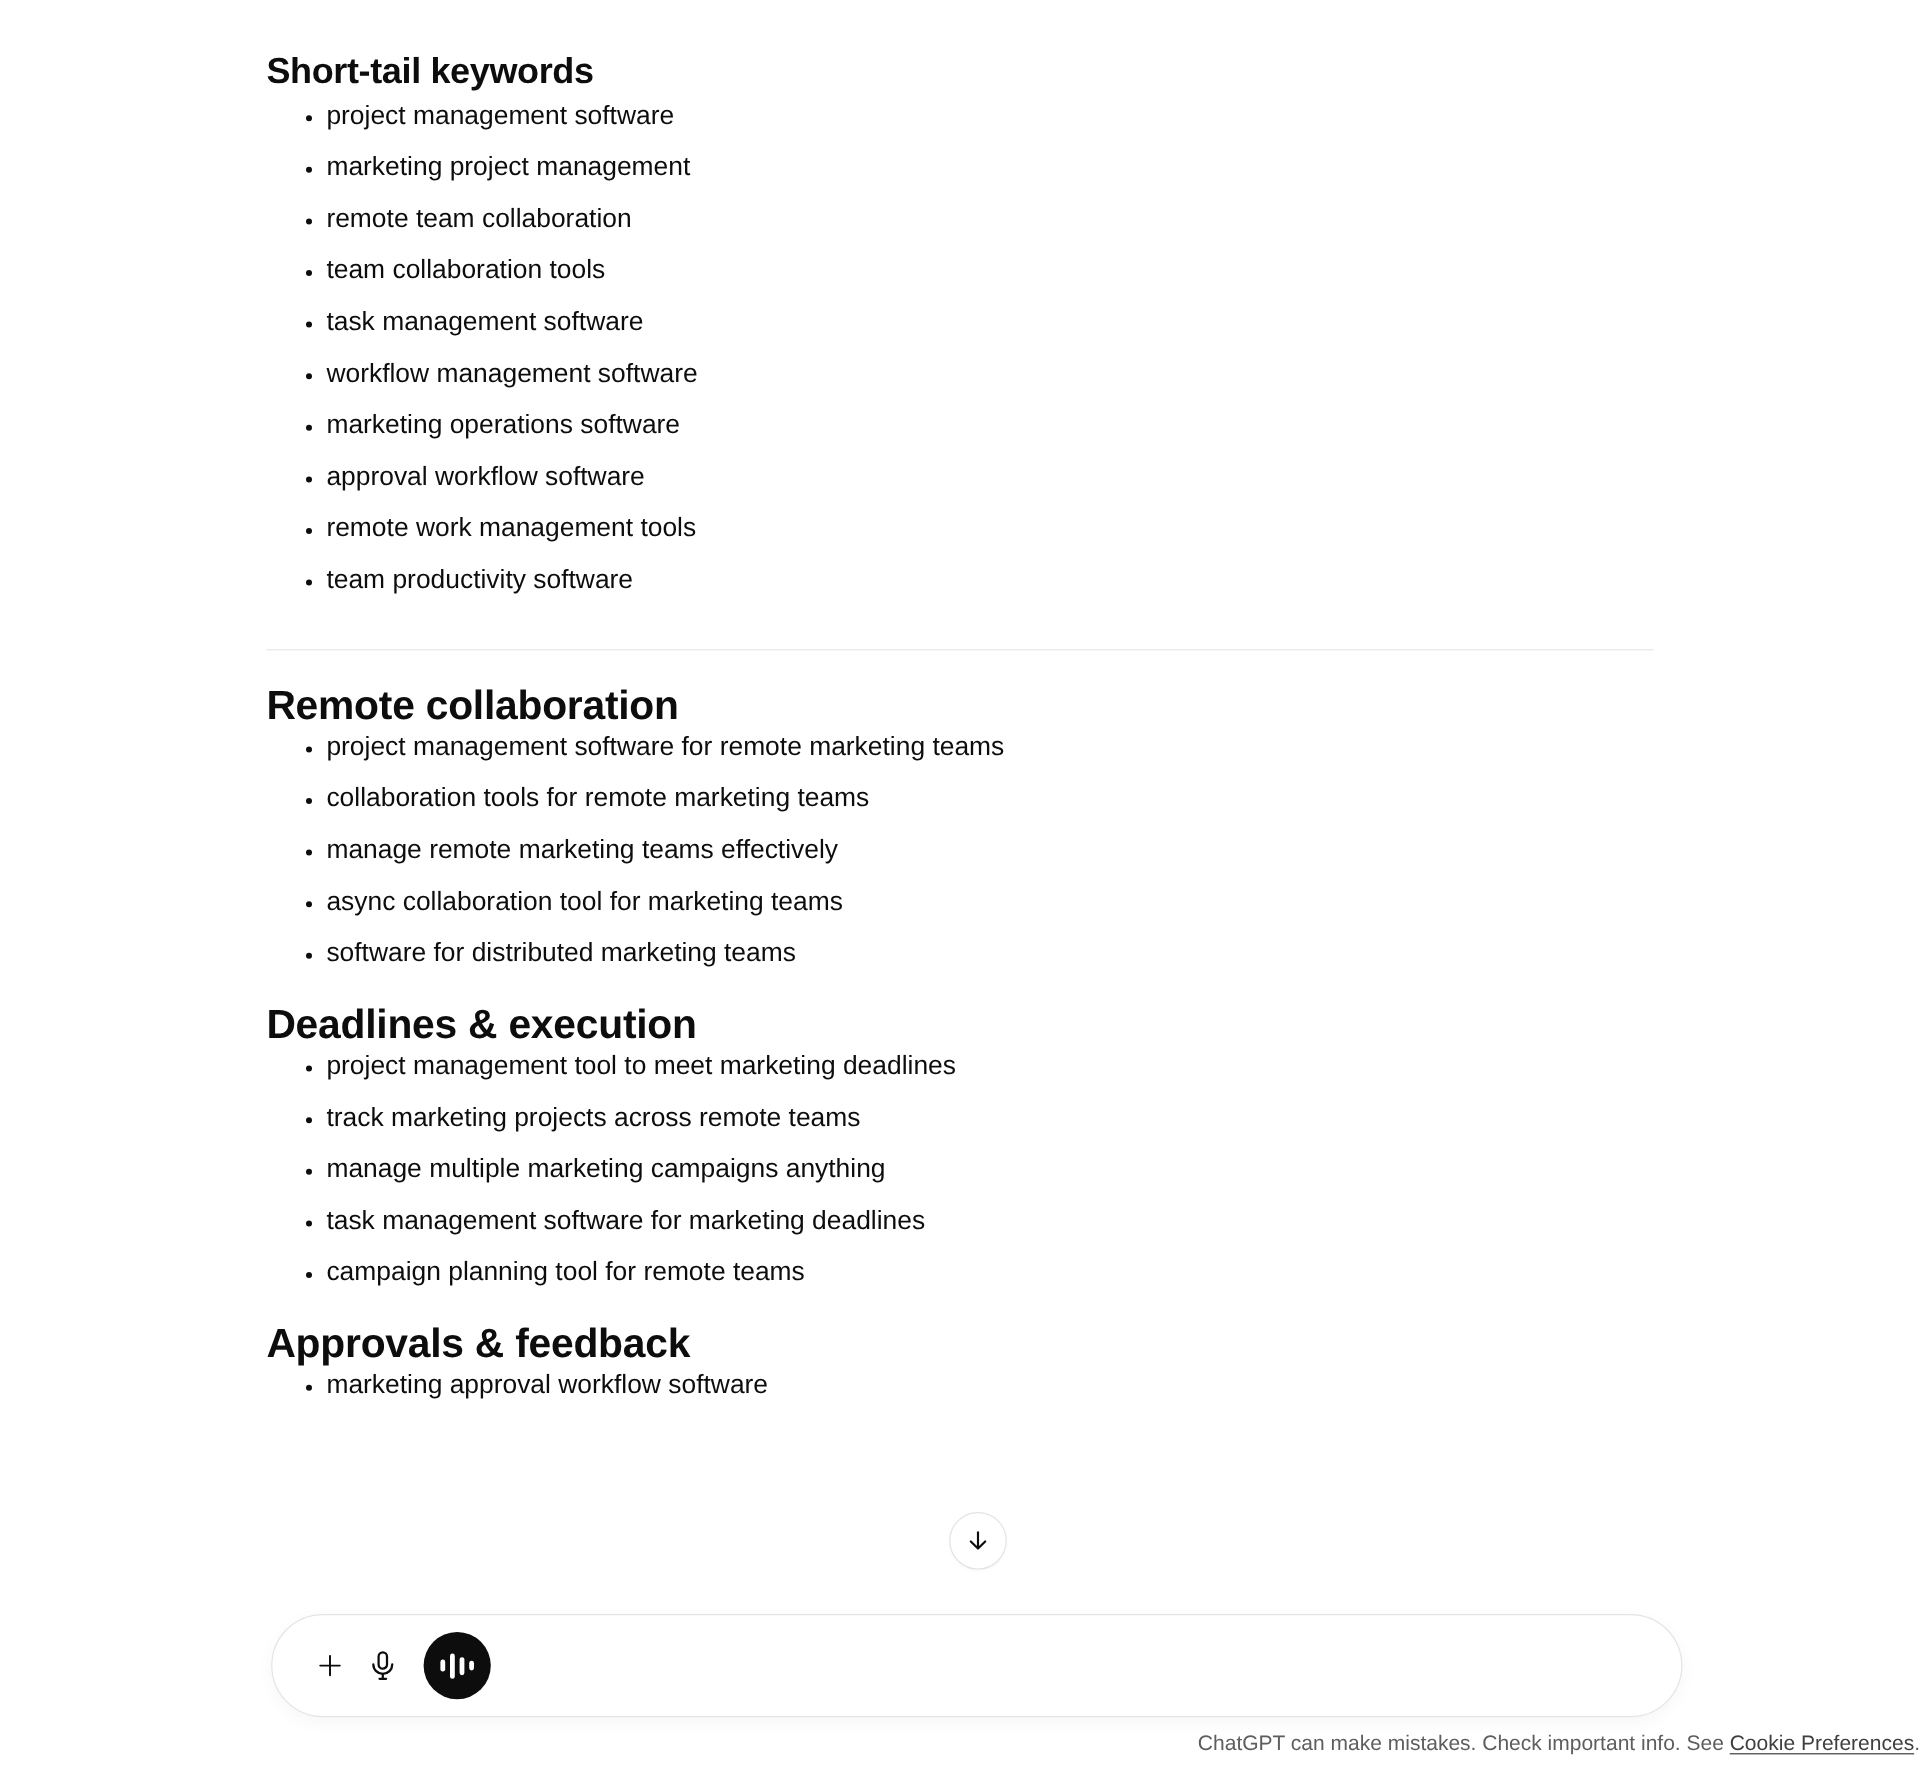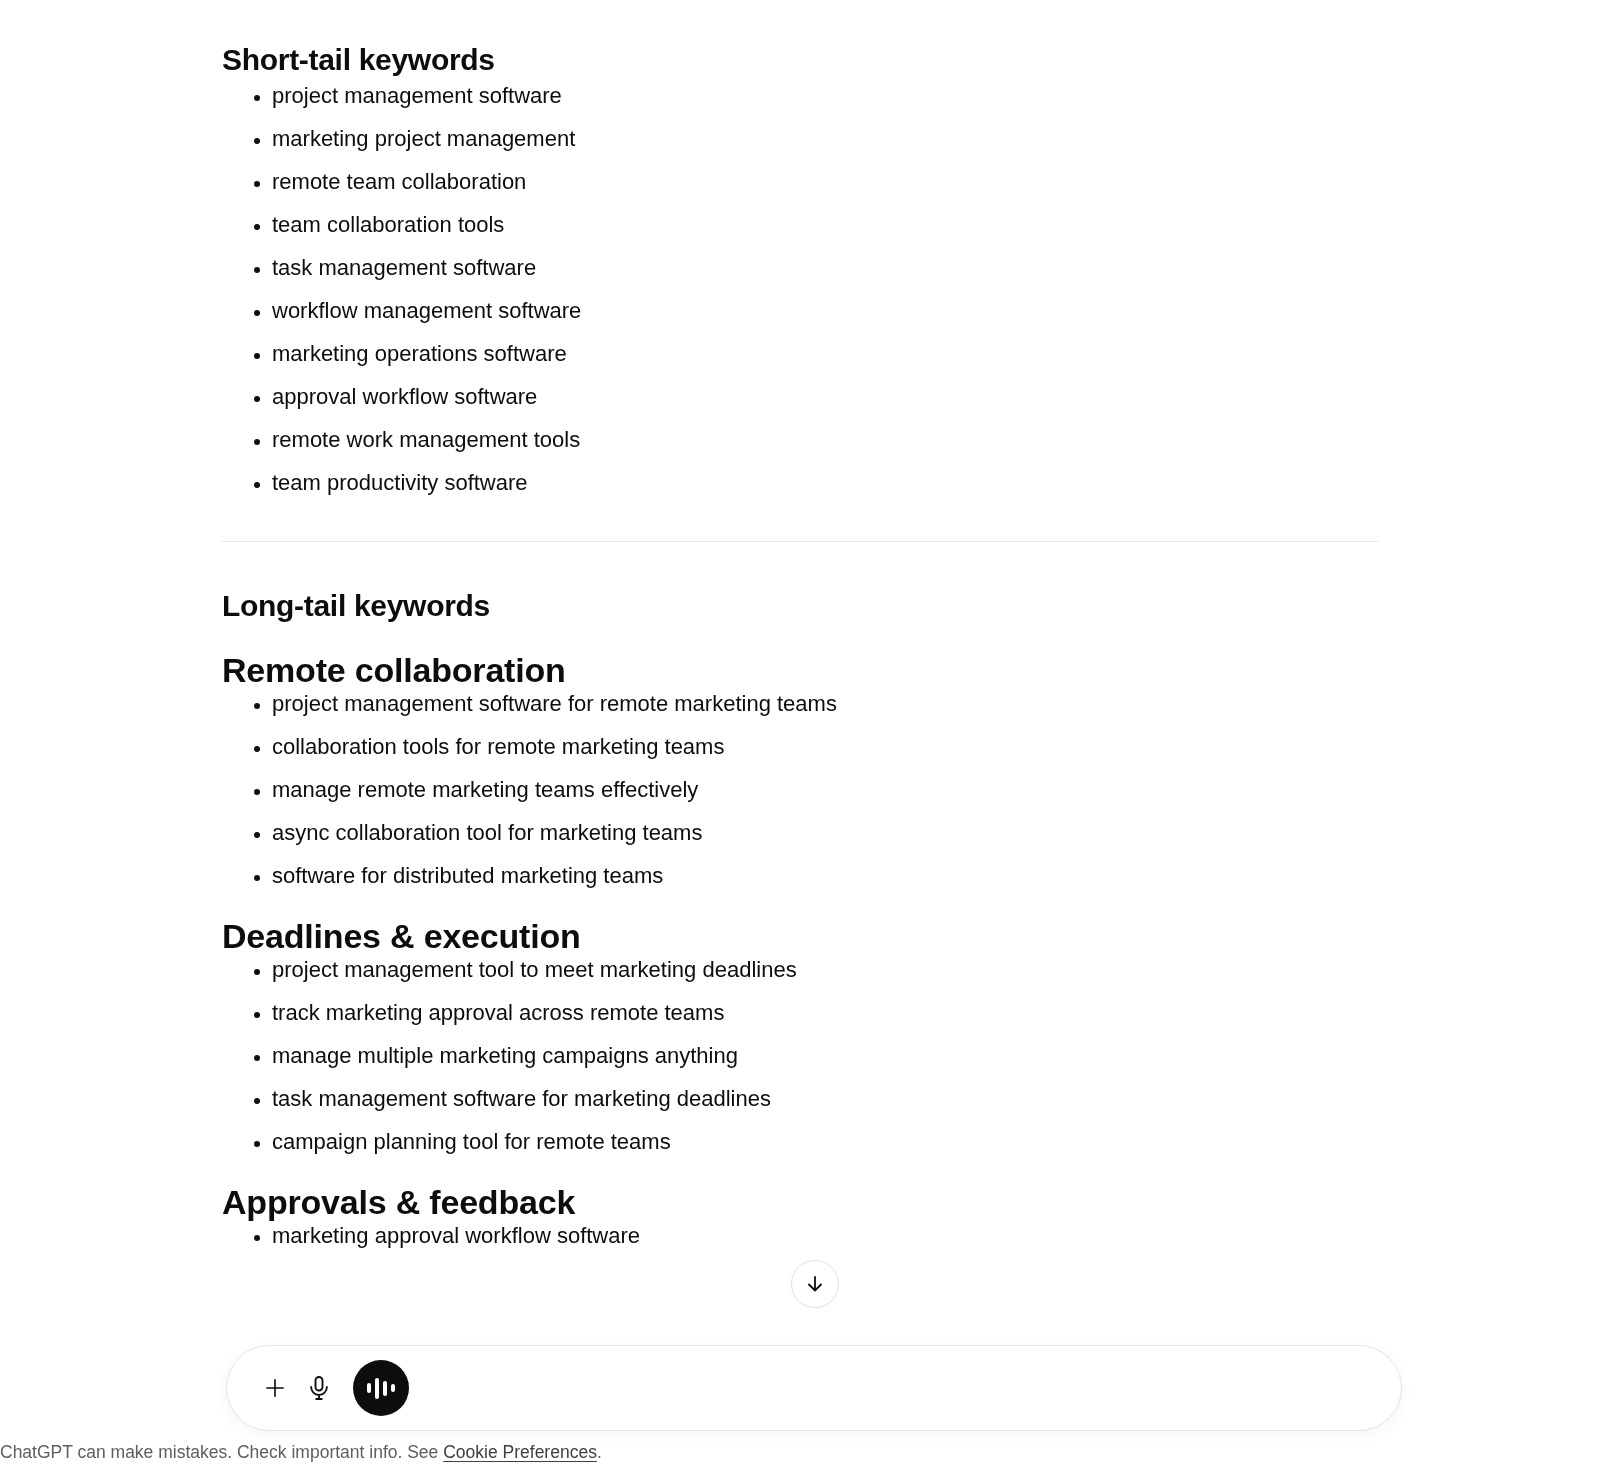--- a/index.html
+++ b/index.html
@@ -102,21 +102,21 @@
     flex: 0 0 auto;
     margin-left: 12px;
   }
   .voice-bar { width: 4px; border-radius: 2px; background: #ffffff; }
   .vb1 { height: 10px; } .vb2 { height: 21px; } .vb3 { height: 15px; } .vb4 { height: 8px; }
   
   .footer {
     position: absolute;
     left: 0; top: 1442px;
     width: 100%;
-    text-align: left;
+    text-align: right;
     font-size: 17.5px;
     color: #5e5e5e;
   }
   .footer a {
     color: #3f3f3f;
     text-decoration: underline;
     text-underline-offset: 3px;
     cursor: pointer;
   }
 </style>
@@ -134,35 +134,34 @@
     <li>task management software</li>
     <li>workflow management software</li>
     <li>marketing operations software</li>
     <li>approval workflow software</li>
     <li>remote work management tools</li>
     <li>team productivity software</li>
   </ul>
 
   <hr class="section-divider">
 
-  <h2 class="md-h2 second">Long-tail keywords</h2>
 
   <h3 class="md-h3">Remote collaboration</h3>
   <ul class="kw-list">
     <li>project management software for remote marketing teams</li>
     <li>collaboration tools for remote marketing teams</li>
     <li>manage remote marketing teams effectively</li>
     <li>async collaboration tool for marketing teams</li>
     <li>software for distributed marketing teams</li>
   </ul>
 
   <h3 class="md-h3">Deadlines &amp; execution</h3>
   <ul class="kw-list">
     <li>project management tool to meet marketing deadlines</li>
-    <li>track marketing approval across remote teams</li>
+    <li>track marketing projects across remote teams</li>
     <li>manage multiple marketing campaigns anything</li>
     <li>task management software for marketing deadlines</li>
     <li>campaign planning tool for remote teams</li>
   </ul>
 
   <h3 class="md-h3">Approvals &amp; feedback</h3>
   <ul class="kw-list">
     <li>marketing approval workflow software</li>
   </ul>
 

